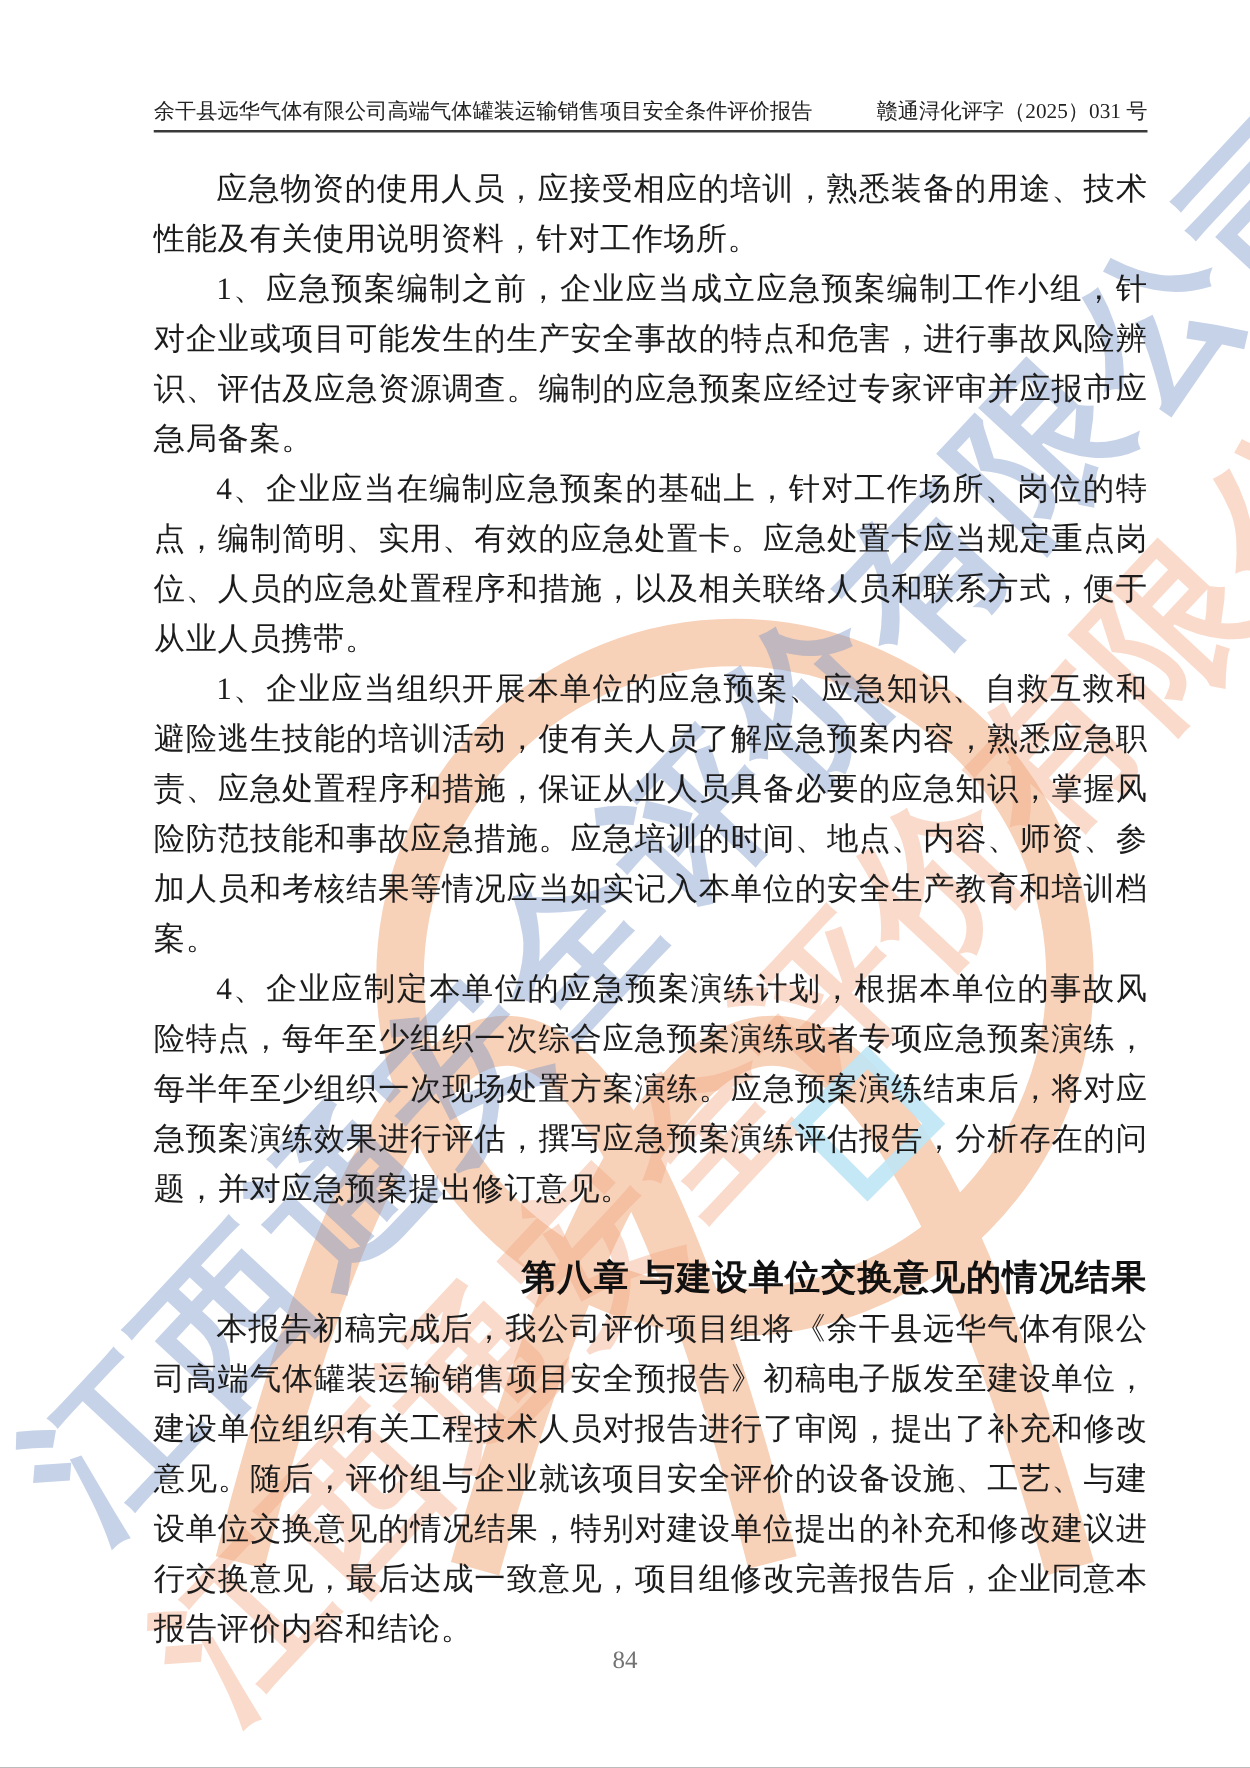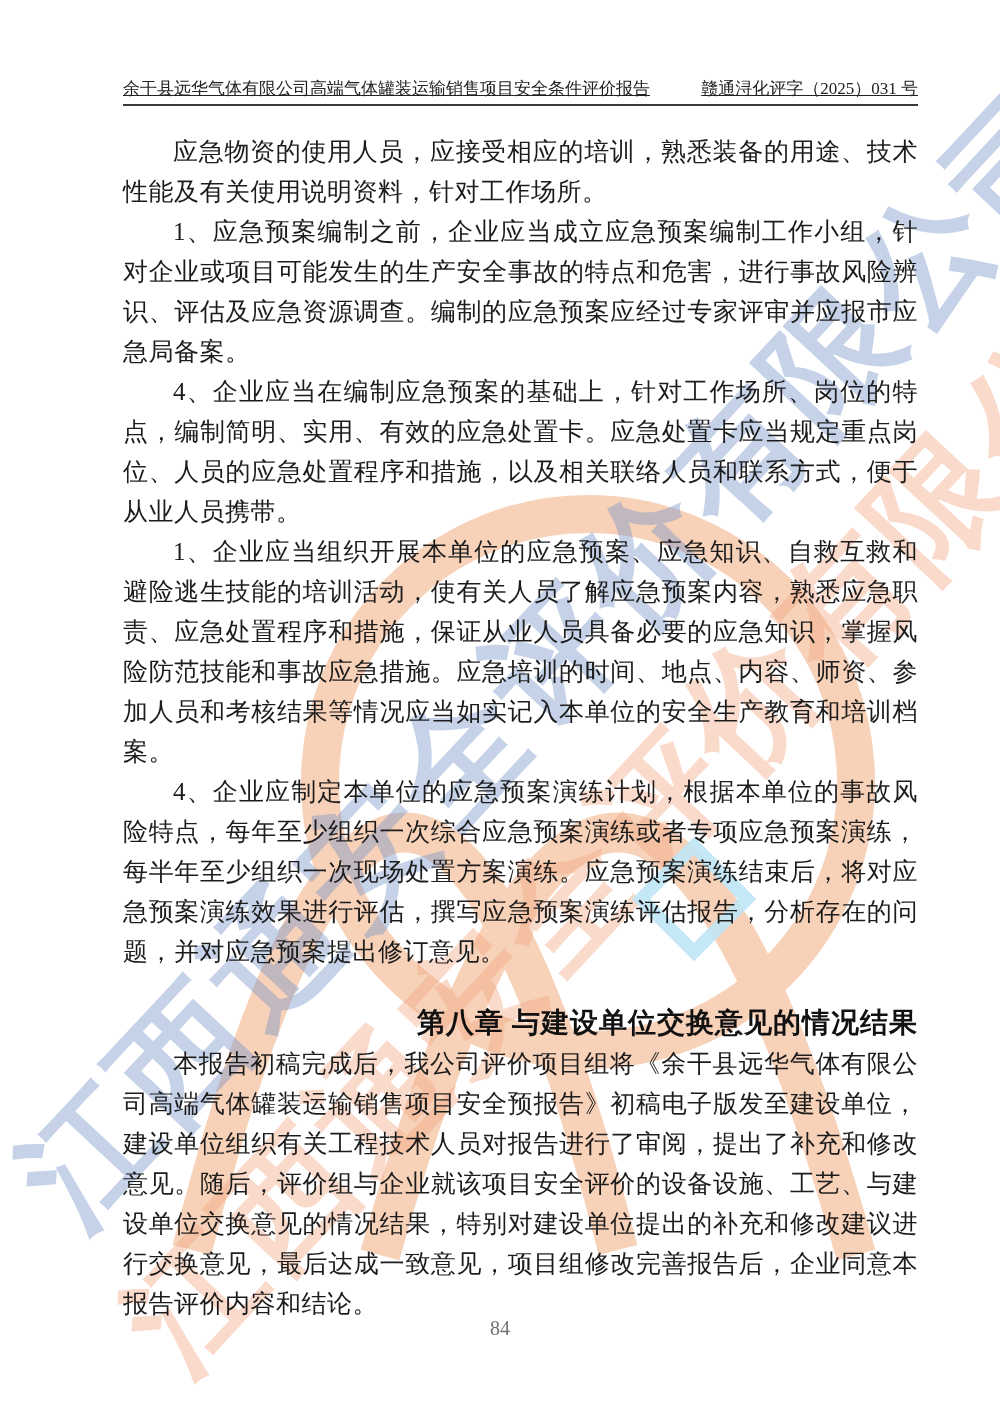--- a/index.html
+++ b/index.html
@@ -32,21 +32,21 @@
   .wm-diamond{
     position:absolute;left:650px;top:855px;width:62px;height:62px;
     border:13px solid rgba(191,230,246,0.9);
     transform:rotate(45deg);
   }
   
   .content{position:relative;z-index:1;padding:0 82px 0 123px;}
   .hdr{
     display:flex;justify-content:space-between;align-items:flex-end;
     padding-top:78px;
-    font-size:17px;line-height:22px;color:#222;text-decoration:underline;
+    font-size:17px;line-height:22px;color:#222;
   }
   .hdr-rule{border:none;border-top:2px solid #3a3a3a;margin:4px 0 0 0;}
   .bodytext{margin-top:26px;}
   .bodytext p{
     margin:0;font-size:25px;line-height:40px;
     text-indent:2em;text-align:justify;text-justify:inter-ideograph;
     letter-spacing:0.5px;
   }
   .chapter-heading{
     margin:30px 0 0 0;

